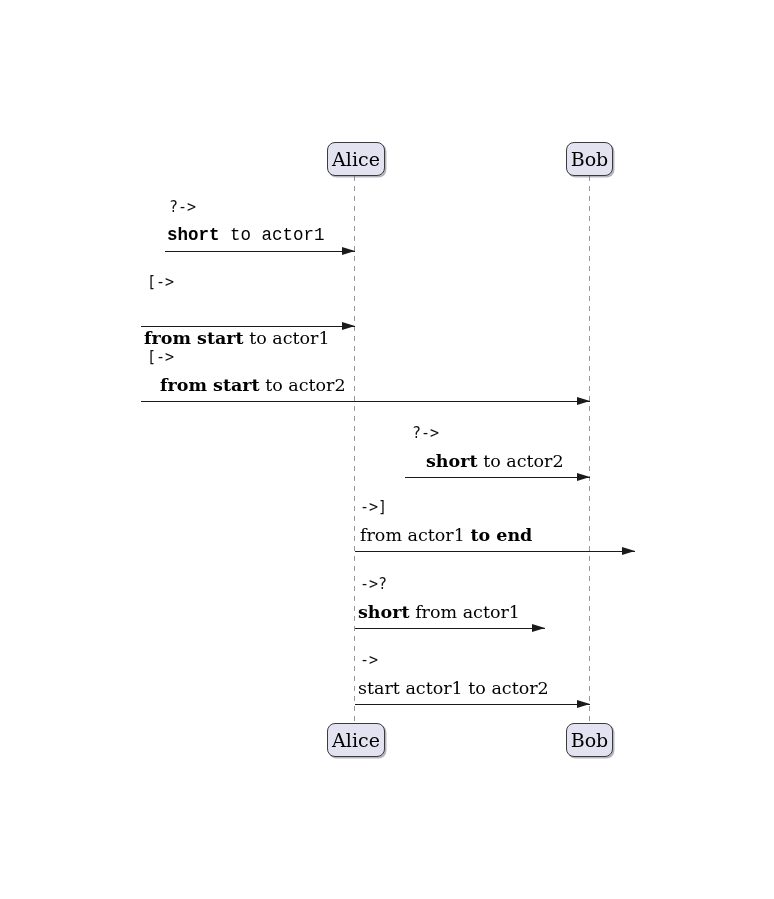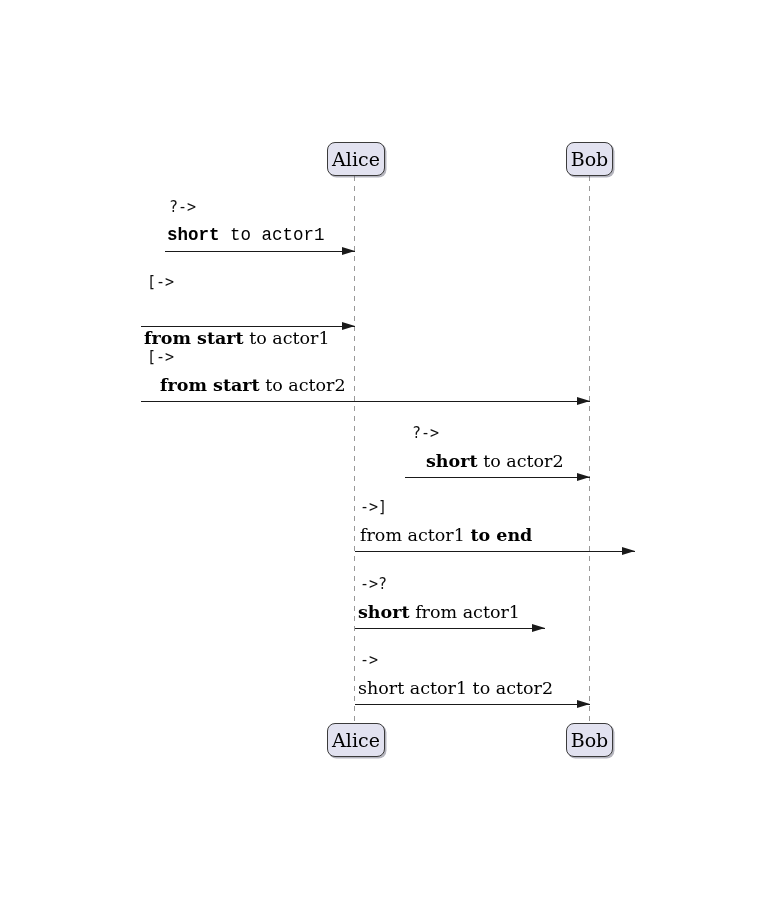--- a/index.html
+++ b/index.html
@@ -119,19 +119,19 @@
   <div>
     <div class="op" style="left:360px; top:575px;">-&gt;?</div>
     <div class="label" style="left:358px; top:601px;"><span class="b">short</span><span class="n"> from actor1</span></div>
     <div class="arrow" style="left:355px; top:628px; width:190px;">
         <span class="head"></span>
       </div>
   </div>
 
   <div>
     <div class="op" style="left:360px; top:651px;">-&gt;</div>
-    <div class="label" style="left:358px; top:677px;"><span class="n">short actor1 to actor2</span><span class="n"></span></div>
+    <div class="label" style="left:358px; top:677px;"><span class="n">start actor1 to actor2</span><span class="n"></span></div>
     <div class="arrow" style="left:355px; top:704px; width:235px;">
         <span class="head"></span>
       </div>
   </div>
 
 </div>
 
 </body></html>

